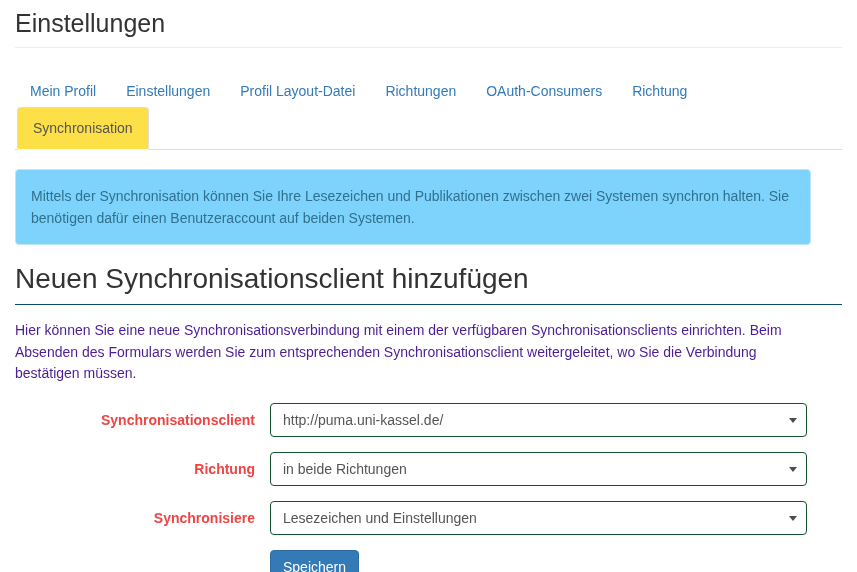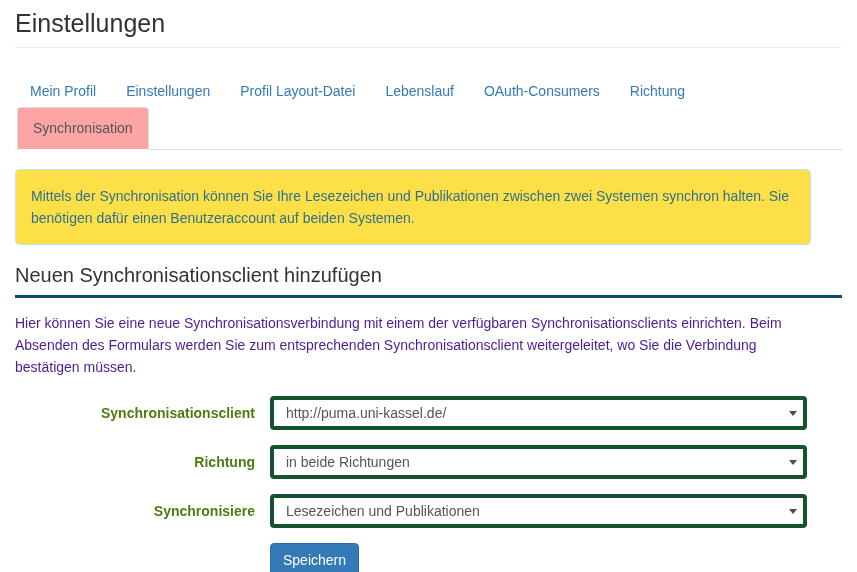--- a/index.html
+++ b/index.html
@@ -63,54 +63,54 @@
     border-bottom: 1px solid #dddddd;
     margin-top: 4px;
     display: flex;
     align-items: flex-end;
   }
   .tab-active {
     position: relative;
     display: block;
     margin-left: 2px;
     padding: 10px 15px 11px 15px;
-    background: #fca5a5;
+    background: #fde047;
     border: 1px solid #dddddd;
     border-bottom: 1px solid #ffffff;
     border-radius: 4px 4px 0 0;
     color: #555555;
     text-decoration: none;
     font-size: 14px;
     line-height: 20px;
     bottom: -1px;
     cursor: default;
   }
 
   
   .alert-info {
     margin: 19px 0 0 0;
     padding: 15px;
-    background-color: #fde047;
+    background-color: #7dd3fc;
     border: 1px solid #bce8f1;
     border-radius: 4px;
     color: #31708f;
     font-size: 14px;
     line-height: 1.6;
     width: 796px;
     box-sizing: border-box;
   }
 
   
   .section-heading {
-    font-size: 20px;
+    font-size: 28px;
     font-weight: normal;
     color: #333333;
     margin: 19px 0 0 0;
     padding: 0 0 9px 0;
-    border-bottom: 3px solid #0c4a6e;
+    border-bottom: 1px solid #0c4a6e;
     line-height: 1.1;
   }
 
   .intro-text {
     margin: 15px 0 0 0;
     font-size: 14px;
     line-height: 1.55;
     color: #4c1d95;
     width: 810px;
   }
@@ -122,38 +122,38 @@
   .form-row {
     display: flex;
     align-items: center;
     margin-bottom: 15px;
   }
   .form-label {
     width: 255px;
     text-align: right;
     font-weight: bold;
     font-size: 14px;
-    color: #4d7c0f;
+    color: #ef4444;
     padding-right: 15px;
     box-sizing: border-box;
   }
   .form-control-wrap {
     width: 537px;
     position: relative;
   }
   .select-box {
     width: 100%;
     height: 34px;
     box-sizing: border-box;
     padding: 6px 26px 6px 12px;
     font-size: 14px;
     line-height: 20px;
     color: #555555;
     background-color: #ffffff;
-    border: 4px solid #14532d;
+    border: 1px solid #14532d;
     border-radius: 4px;
     display: flex;
     align-items: center;
     cursor: default;
     white-space: nowrap;
     overflow: hidden;
   }
   .select-caret {
     position: absolute;
     right: 10px;
@@ -196,21 +196,21 @@
     <li>
       <a href="#">Mein Profil</a>
     </li>
     <li>
       <a href="#">Einstellungen</a>
     </li>
     <li>
       <a href="#">Profil Layout-Datei</a>
     </li>
     <li>
-      <a href="#">Lebenslauf</a>
+      <a href="#">Richtungen</a>
     </li>
     <li>
       <a href="#">OAuth-Consumers</a>
     </li>
     <li>
       <a href="#">Richtung</a>
     </li>
   </ul>
 
   <div class="tab-strip">
@@ -237,21 +237,21 @@
       <div class="form-label">Richtung</div>
       <div class="form-control-wrap">
         <div class="select-box">in beide Richtungen</div>
         <span class="select-caret"></span>
       </div>
     </div>
 
     <div class="form-row">
       <div class="form-label">Synchronisiere</div>
       <div class="form-control-wrap">
-        <div class="select-box">Lesezeichen und Publikationen</div>
+        <div class="select-box">Lesezeichen und Einstellungen</div>
         <span class="select-caret"></span>
       </div>
     </div>
 
     <div class="form-actions">
       <div class="form-actions-spacer"></div>
       <button type="button" class="btn-primary">Speichern</button>
     </div>
 
   </div>

